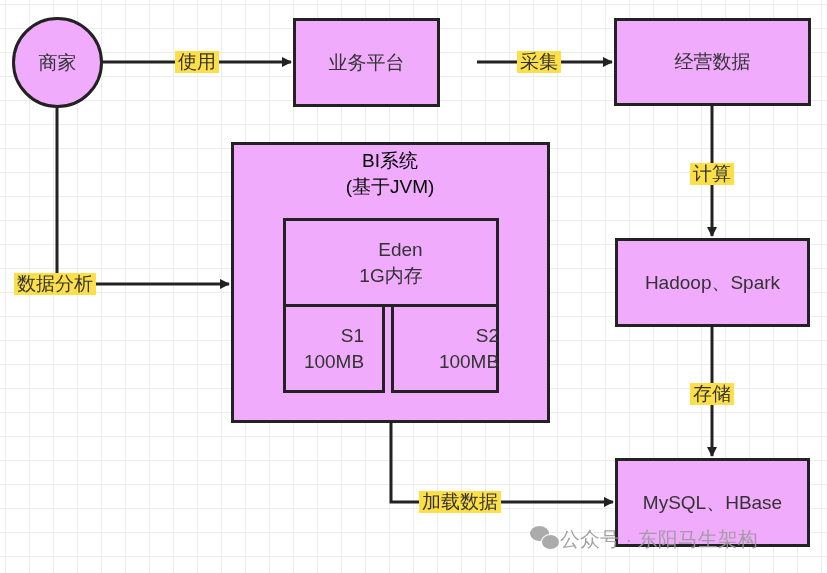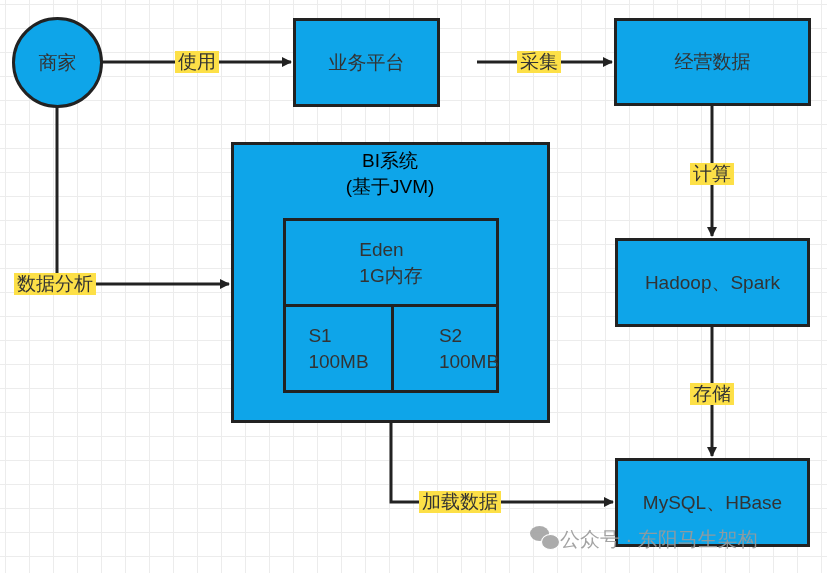--- a/index.html
+++ b/index.html
@@ -10,23 +10,23 @@
         linear-gradient(to right, #ececec 1px, transparent 1px),
         linear-gradient(to bottom, #ececec 1px, transparent 1px);
       background-size: 24px 24px;
       background-position: 5px 4px;
       font-family: "Liberation Sans", "DejaVu Sans", sans-serif;
       color: #333333;
     }
     svg#diagram { position: absolute; left: 0; top: 0; }
     .node {
       position: absolute; box-sizing: border-box;
-      border: 3px solid #222222; background: #0ea5e9;
+      border: 3px solid #222222; background: #f0abfc;
       display: flex; align-items: center; justify-content: center;
-      text-align: left; font-size: 19px; line-height: 1.35; color: #333333;
+      text-align: right; font-size: 19px; line-height: 1.35; color: #333333;
       white-space: pre-line;
     }
     .circle { border-radius: 50%; }
     .edge-label {
       position: absolute; background: #fde047; font-size: 19px; color: #333333;
       padding: 0 3px; line-height: 22px; white-space: nowrap;
     }
     .container-title {
       position: absolute; left: 231px; top: 148px; width: 318px;
       text-align: center; font-size: 19px; line-height: 26px; color: #000000;
@@ -72,21 +72,21 @@
 </div>
 
 <div class="node" style="left:231px; top:142px; width:319px; height:281px;"></div>
 <div class="container-title" style="white-space:pre-line;">BI系统
 (基于JVM)</div>
 
 <div class="node" style="left:283px; top:218px; width:216px; height:89px;">
   <span>Eden
 1G内存</span>
 </div>
-<div class="node" style="left:283px; top:304px; width:111px; height:89px;">
+<div class="node" style="left:283px; top:304px; width:102px; height:89px;">
   <span>S1
 100MB</span>
 </div>
 <div class="node" style="left:391px; top:304px; width:108px; height:89px;padding-left:48px;">
   <span>S2
 100MB</span>
 </div>
 
 <div class="node" style="left:615px; top:238px; width:195px; height:89px;">
   <span>Hadoop、Spark</span>

